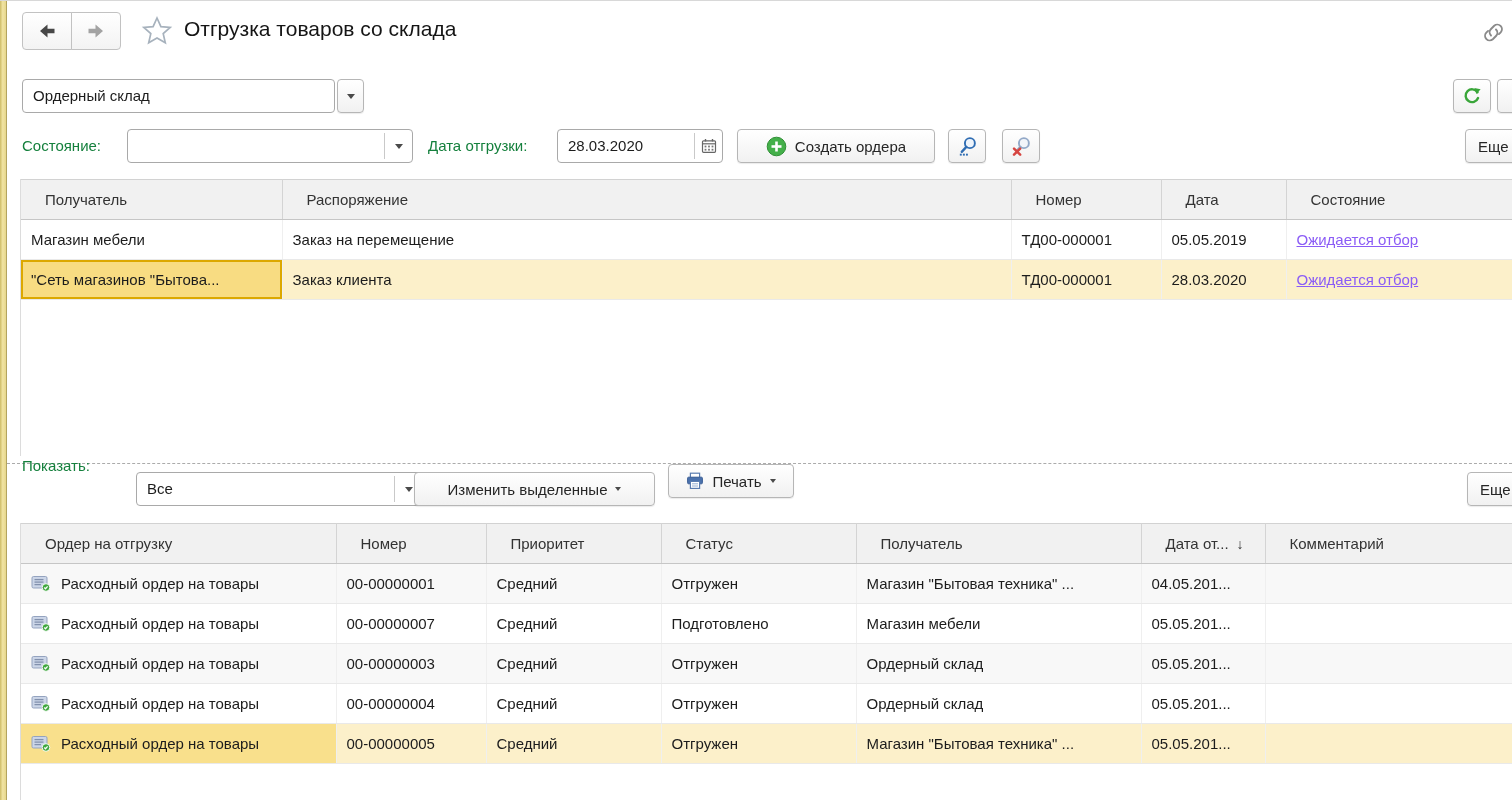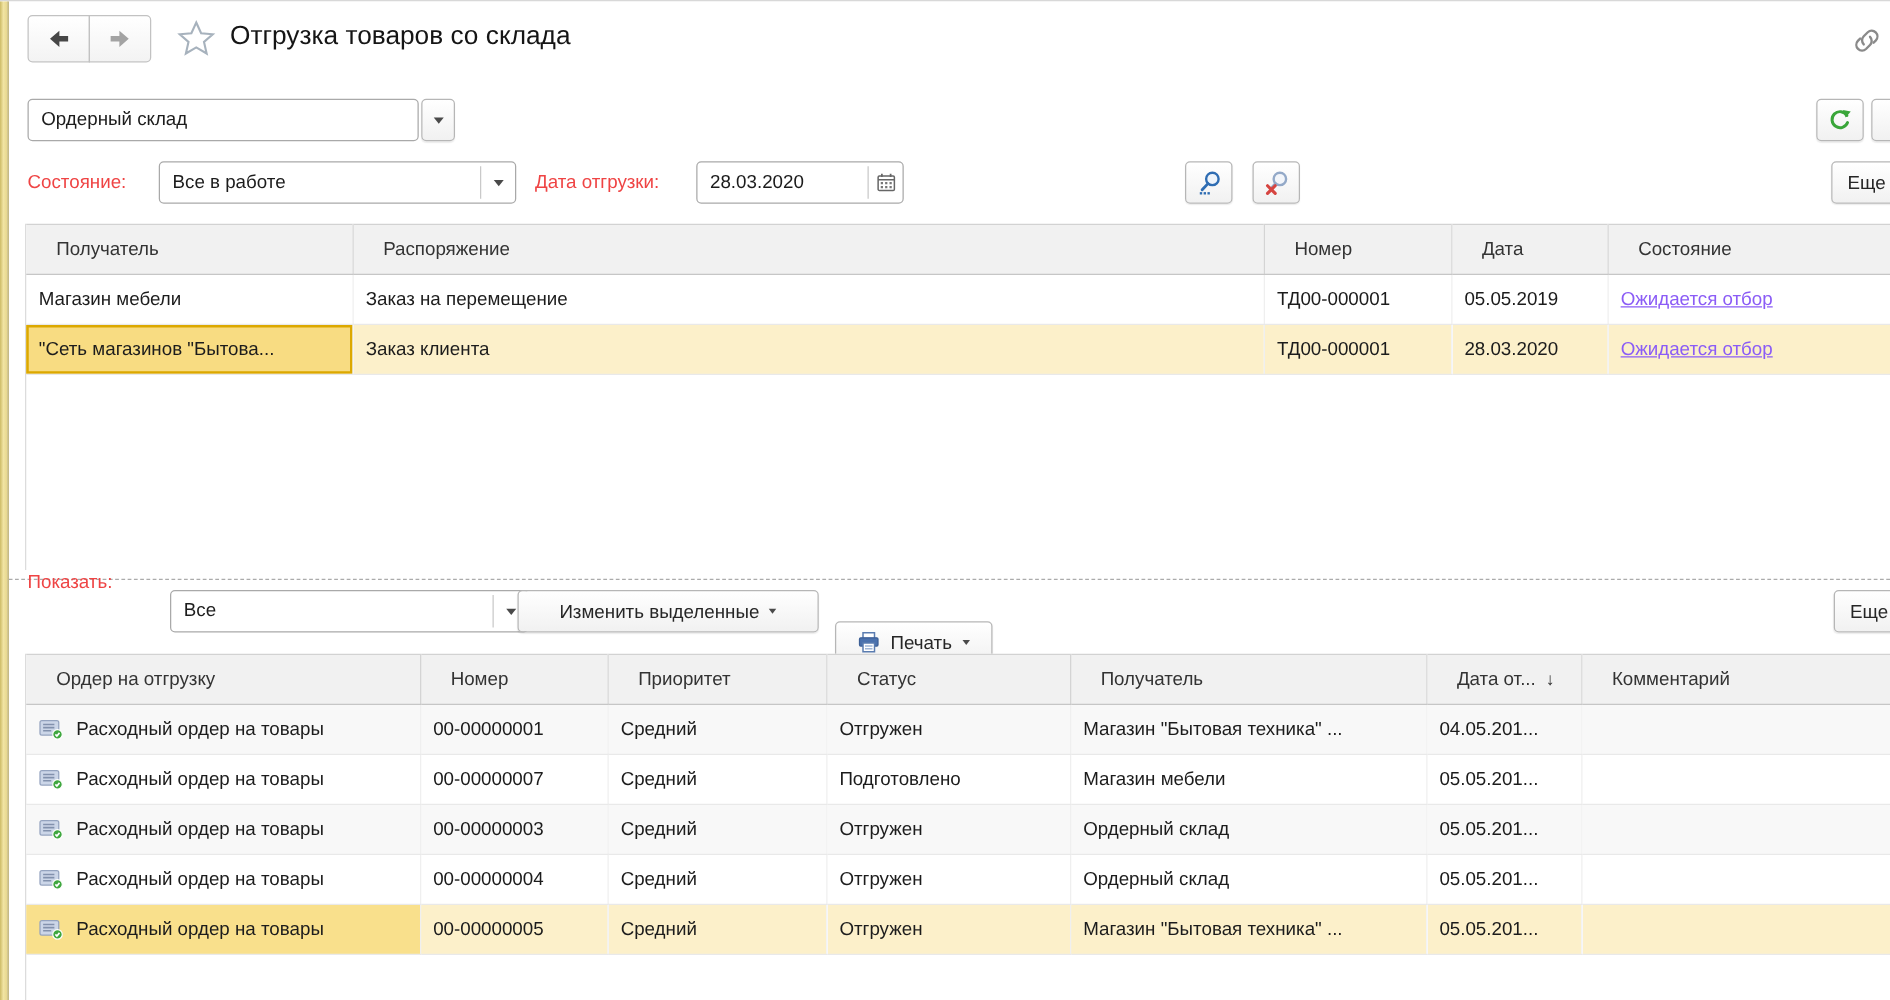--- a/index.html
+++ b/index.html
@@ -6,21 +6,21 @@
   #app{
     position:relative;width:1512px;height:800px;overflow:hidden;background:#fff;
     font-family:"Liberation Sans",sans-serif;border-top:1px solid #d8d8d8;box-sizing:border-box;
   }
   .edge-strip{position:absolute;left:0;top:0;width:6px;height:800px;
     background:linear-gradient(90deg,#cdbb66,#f1e4a3 45%,#e6d68c);border-right:1px solid #b3a45f;}
   
   .btn{position:absolute;display:flex;align-items:center;justify-content:center;gap:8px;
     border:1px solid #b6b6b6;border-radius:4px;background:linear-gradient(#ffffff,#f1f1f1);
     box-shadow:0 1px 1px rgba(0,0,0,.08);font-size:15px;color:#262626;box-sizing:border-box;cursor:pointer;}
-  .lbl{position:absolute;font-size:15px;color:#ef4444;line-height:34px;white-space:nowrap;}
+  .lbl{position:absolute;font-size:15px;color:#15803d;line-height:34px;white-space:nowrap;}
   .combo{position:absolute;height:34px;border:1px solid #a9a9a9;border-radius:4px;background:#fff;box-sizing:border-box;cursor:pointer;}
   .combo .val{position:absolute;left:10px;right:30px;top:0;line-height:32px;font-size:15px;color:#1c1c1c;
     white-space:nowrap;overflow:hidden;}
   .combo .zone{position:absolute;right:0;top:3px;bottom:3px;width:27px;border-left:1px solid #c9c9c9;
     display:flex;align-items:center;justify-content:center;}
   .caret{width:0;height:0;border-left:4px solid transparent;border-right:4px solid transparent;border-top:5px solid #4a4a4a;}
   
   .navgrp{position:absolute;left:22px;top:11px;display:flex;}
   .navbtn{width:50px;height:38px;border:1px solid #c2c2c2;background:linear-gradient(#fff,#f3f3f3);
     display:flex;align-items:center;justify-content:center;box-sizing:border-box;cursor:pointer;}
@@ -82,21 +82,20 @@
   <div class="btn" style="left:1453px;top:78px;width:38px;height:34px;">
     <svg width="22" height="22" viewBox="0 0 24 24">
       <path d="M18.6 14.2 A7 7 0 1 1 18 8" fill="none" stroke="#3aa63a" stroke-width="2.6" stroke-linecap="round"></path>
       <polygon points="14.6,3.2 21.4,4.6 16.9,9.9" fill="#3aa63a"></polygon>
     </svg>
   </div>
   <div class="btn" style="left:1497px;top:78px;width:40px;height:34px;"></div>
 
   <div class="lbl" style="left:22px;top:128px;">Состояние:</div>
   <div class="combo" style="left:127px;top:128px;width:286px;">
-    <span class="val">Все в работе</span>
     <span class="zone">
         <span class="caret"></span>
       </span>
   </div>
   <div class="lbl" style="left:428px;top:128px;">Дата отгрузки:</div>
   <div class="combo" style="left:557px;top:128px;width:166px;">
     <span class="val">28.03.2020</span>
     <span class="zone">
       <svg width="16" height="16" viewBox="0 0 16 16">
         <rect x="1.5" y="2.8" width="13" height="11.5" rx="1" fill="#fff" stroke="#666" stroke-width="1.2"></rect>
@@ -104,20 +103,28 @@
         <line x1="4.5" y1="1" x2="4.5" y2="3.5" stroke="#666" stroke-width="1.4"></line>
         <line x1="11.5" y1="1" x2="11.5" y2="3.5" stroke="#666" stroke-width="1.4"></line>
         <rect x="3.6" y="7.6" width="1.8" height="1.8" fill="#777"></rect>
           <rect x="7.1" y="7.6" width="1.8" height="1.8" fill="#777"></rect>
         <rect x="10.6" y="7.6" width="1.8" height="1.8" fill="#777"></rect>
           <rect x="3.6" y="10.8" width="1.8" height="1.8" fill="#777"></rect>
         <rect x="7.1" y="10.8" width="1.8" height="1.8" fill="#777"></rect>
           <rect x="10.6" y="10.8" width="1.8" height="1.8" fill="#777"></rect>
       </svg>
     </span>
+  </div>
+  <div class="btn" style="left:737px;top:128px;width:198px;height:34px;">
+    <svg width="21" height="21" viewBox="0 0 21 21">
+      <circle cx="10.5" cy="10.5" r="9.3" fill="#44b04a" stroke="#2f8f35" stroke-width="1"></circle>
+      <line x1="10.5" y1="5.5" x2="10.5" y2="15.5" stroke="#fff" stroke-width="2.6"></line>
+      <line x1="5.5" y1="10.5" x2="15.5" y2="10.5" stroke="#fff" stroke-width="2.6"></line>
+    </svg>
+    <span>Создать ордера</span>
   </div>
   <div class="btn" style="left:948px;top:128px;width:38px;height:34px;">
     <svg width="23" height="23" viewBox="0 0 24 24">
       <circle cx="14.5" cy="8.5" r="5.2" fill="#eef4fb" stroke="#2f6db3" stroke-width="2"></circle>
       <line x1="10.8" y1="12.4" x2="6" y2="17.6" stroke="#2f6db3" stroke-width="2.4" stroke-linecap="round"></line>
       <rect x="4" y="19.5" width="2" height="2" fill="#2f6db3"></rect>
         <rect x="7.2" y="19.5" width="2" height="2" fill="#2f6db3"></rect>
       <rect x="10.4" y="19.5" width="2" height="2" fill="#2f6db3"></rect>
     </svg>
   </div>
@@ -176,21 +183,21 @@
   <div class="combo" style="left:112px;top:471px;width:287px;margin-left:24px;">
     <span class="val">Все</span>
     <span class="zone">
         <span class="caret"></span>
       </span>
   </div>
   <div class="btn" style="left:414px;top:471px;width:241px;height:34px;">
     <span>Изменить выделенные</span>
     <span class="caret" style="border-top-width:4px;border-left-width:3.5px;border-right-width:3.5px;"></span>
   </div>
-  <div class="btn" style="left:668px;top:496px;width:126px;height:34px;">
+  <div class="btn" style="left:668px;top:463px;width:126px;height:34px;">
     <svg width="18" height="18" viewBox="0 0 18 18">
       <rect x="4.4" y="1.2" width="9.2" height="4.6" fill="#ffffff" stroke="#5a7cb0" stroke-width="1.2"></rect>
       <rect x="1.6" y="5.2" width="14.8" height="6.6" rx="1" fill="#4a71ad" stroke="#3c5f96" stroke-width="1"></rect>
       <rect x="4.4" y="9.4" width="9.2" height="7" fill="#ffffff" stroke="#5a7cb0" stroke-width="1.2"></rect>
       <line x1="6" y1="11.8" x2="12" y2="11.8" stroke="#9db4d6" stroke-width="1.1"></line>
       <line x1="6" y1="14" x2="12" y2="14" stroke="#9db4d6" stroke-width="1.1"></line>
     </svg>
     <span>Печать</span>
     <span class="caret" style="border-top-width:4px;border-left-width:3.5px;border-right-width:3.5px;"></span>
   </div>

